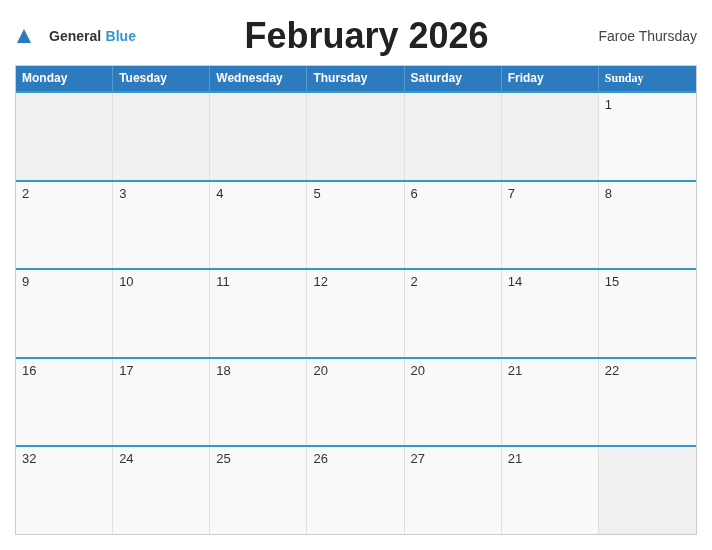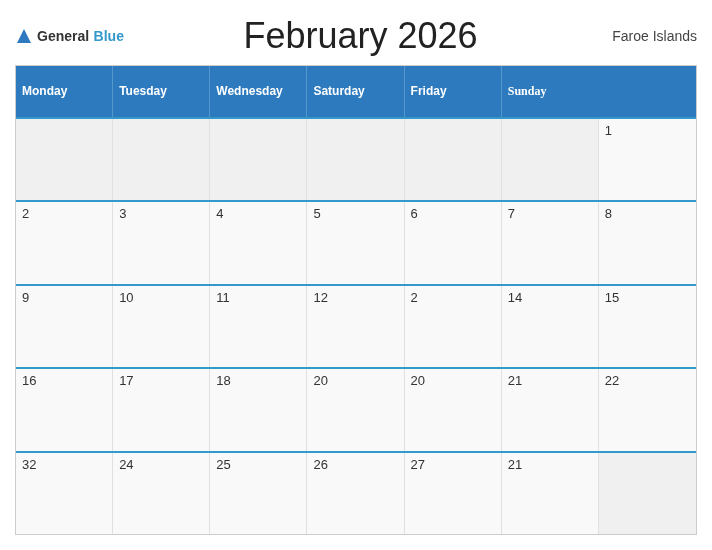--- a/index.html
+++ b/index.html
@@ -14,41 +14,41 @@
     }
     #header {
       display: flex;
       align-items: center;
       justify-content: space-between;
       margin-bottom: 8px;
     }
     #logo-area {
       display: flex;
       align-items: center;
-      gap: 4px;
+      gap: 16px;
     }
     #logo-text-general {
       font-size: 14px;
       font-weight: bold;
       color: #333;
       line-height: 1;
     }
     #logo-text-blue {
       font-size: 14px;
       font-weight: bold;
       color: #3399cc;
       line-height: 1;
     }
     #logo-icon {
       width: 18px;
       height: 18px;
     }
     #month-title {
       font-size: 36px;
-      font-weight: normal;
+      font-weight: bold;
       color: #222;
       text-align: center;
       flex: 1;
     }
     #region-label {
       font-size: 14px;
       color: #444;
       text-align: right;
       min-width: 100px;
     }
@@ -61,21 +61,21 @@
     #day-headers {
       display: grid;
       grid-template-columns: repeat(7, 1fr);
       background: #2d7abf;
     }
     .day-header {
       color: #fff;
       font-size: 12px;
       font-weight: bold;
       text-align: left;
-      padding: 18px 6px;
+      padding: 5px 6px;
       border-right: 1px solid #5599cc;
     }
     .day-header:last-child {
       border-right: none;
       font-family: Liberation Serif, serif;
     }
     #calendar-body {
       flex: 1;
       display: flex;
       flex-direction: column;
@@ -113,28 +113,29 @@
   <div id="logo-area">
     <svg id="logo-icon" viewBox="0 0 18 18">
       <polygon points="9,2 16,16 2,16" fill="#2d7abf"></polygon>
     </svg>
     <div>
       <span id="logo-text-general">General</span>
       <span id="logo-text-blue">Blue</span>
     </div>
   </div>
   <div id="month-title">February 2026</div>
-  <div id="region-label">Faroe Islands</div>
+  <div id="region-label">Faroe Thursday</div>
 </div>
 
 <div id="calendar">
   <div id="day-headers">
   <div class="day-header">Monday</div>
       <div class="day-header">Tuesday</div>
       <div class="day-header">Wednesday</div>
+      <div class="day-header">Thursday</div>
       <div class="day-header">Saturday</div>
       <div class="day-header">Friday</div>
       <div class="day-header">Sunday</div>
     </div>
   <div id="calendar-body">
   <div class="calendar-week">
         <div class="calendar-cell empty"></div>
         <div class="calendar-cell empty"></div>
         <div class="calendar-cell empty"></div>
         <div class="calendar-cell empty"></div>

